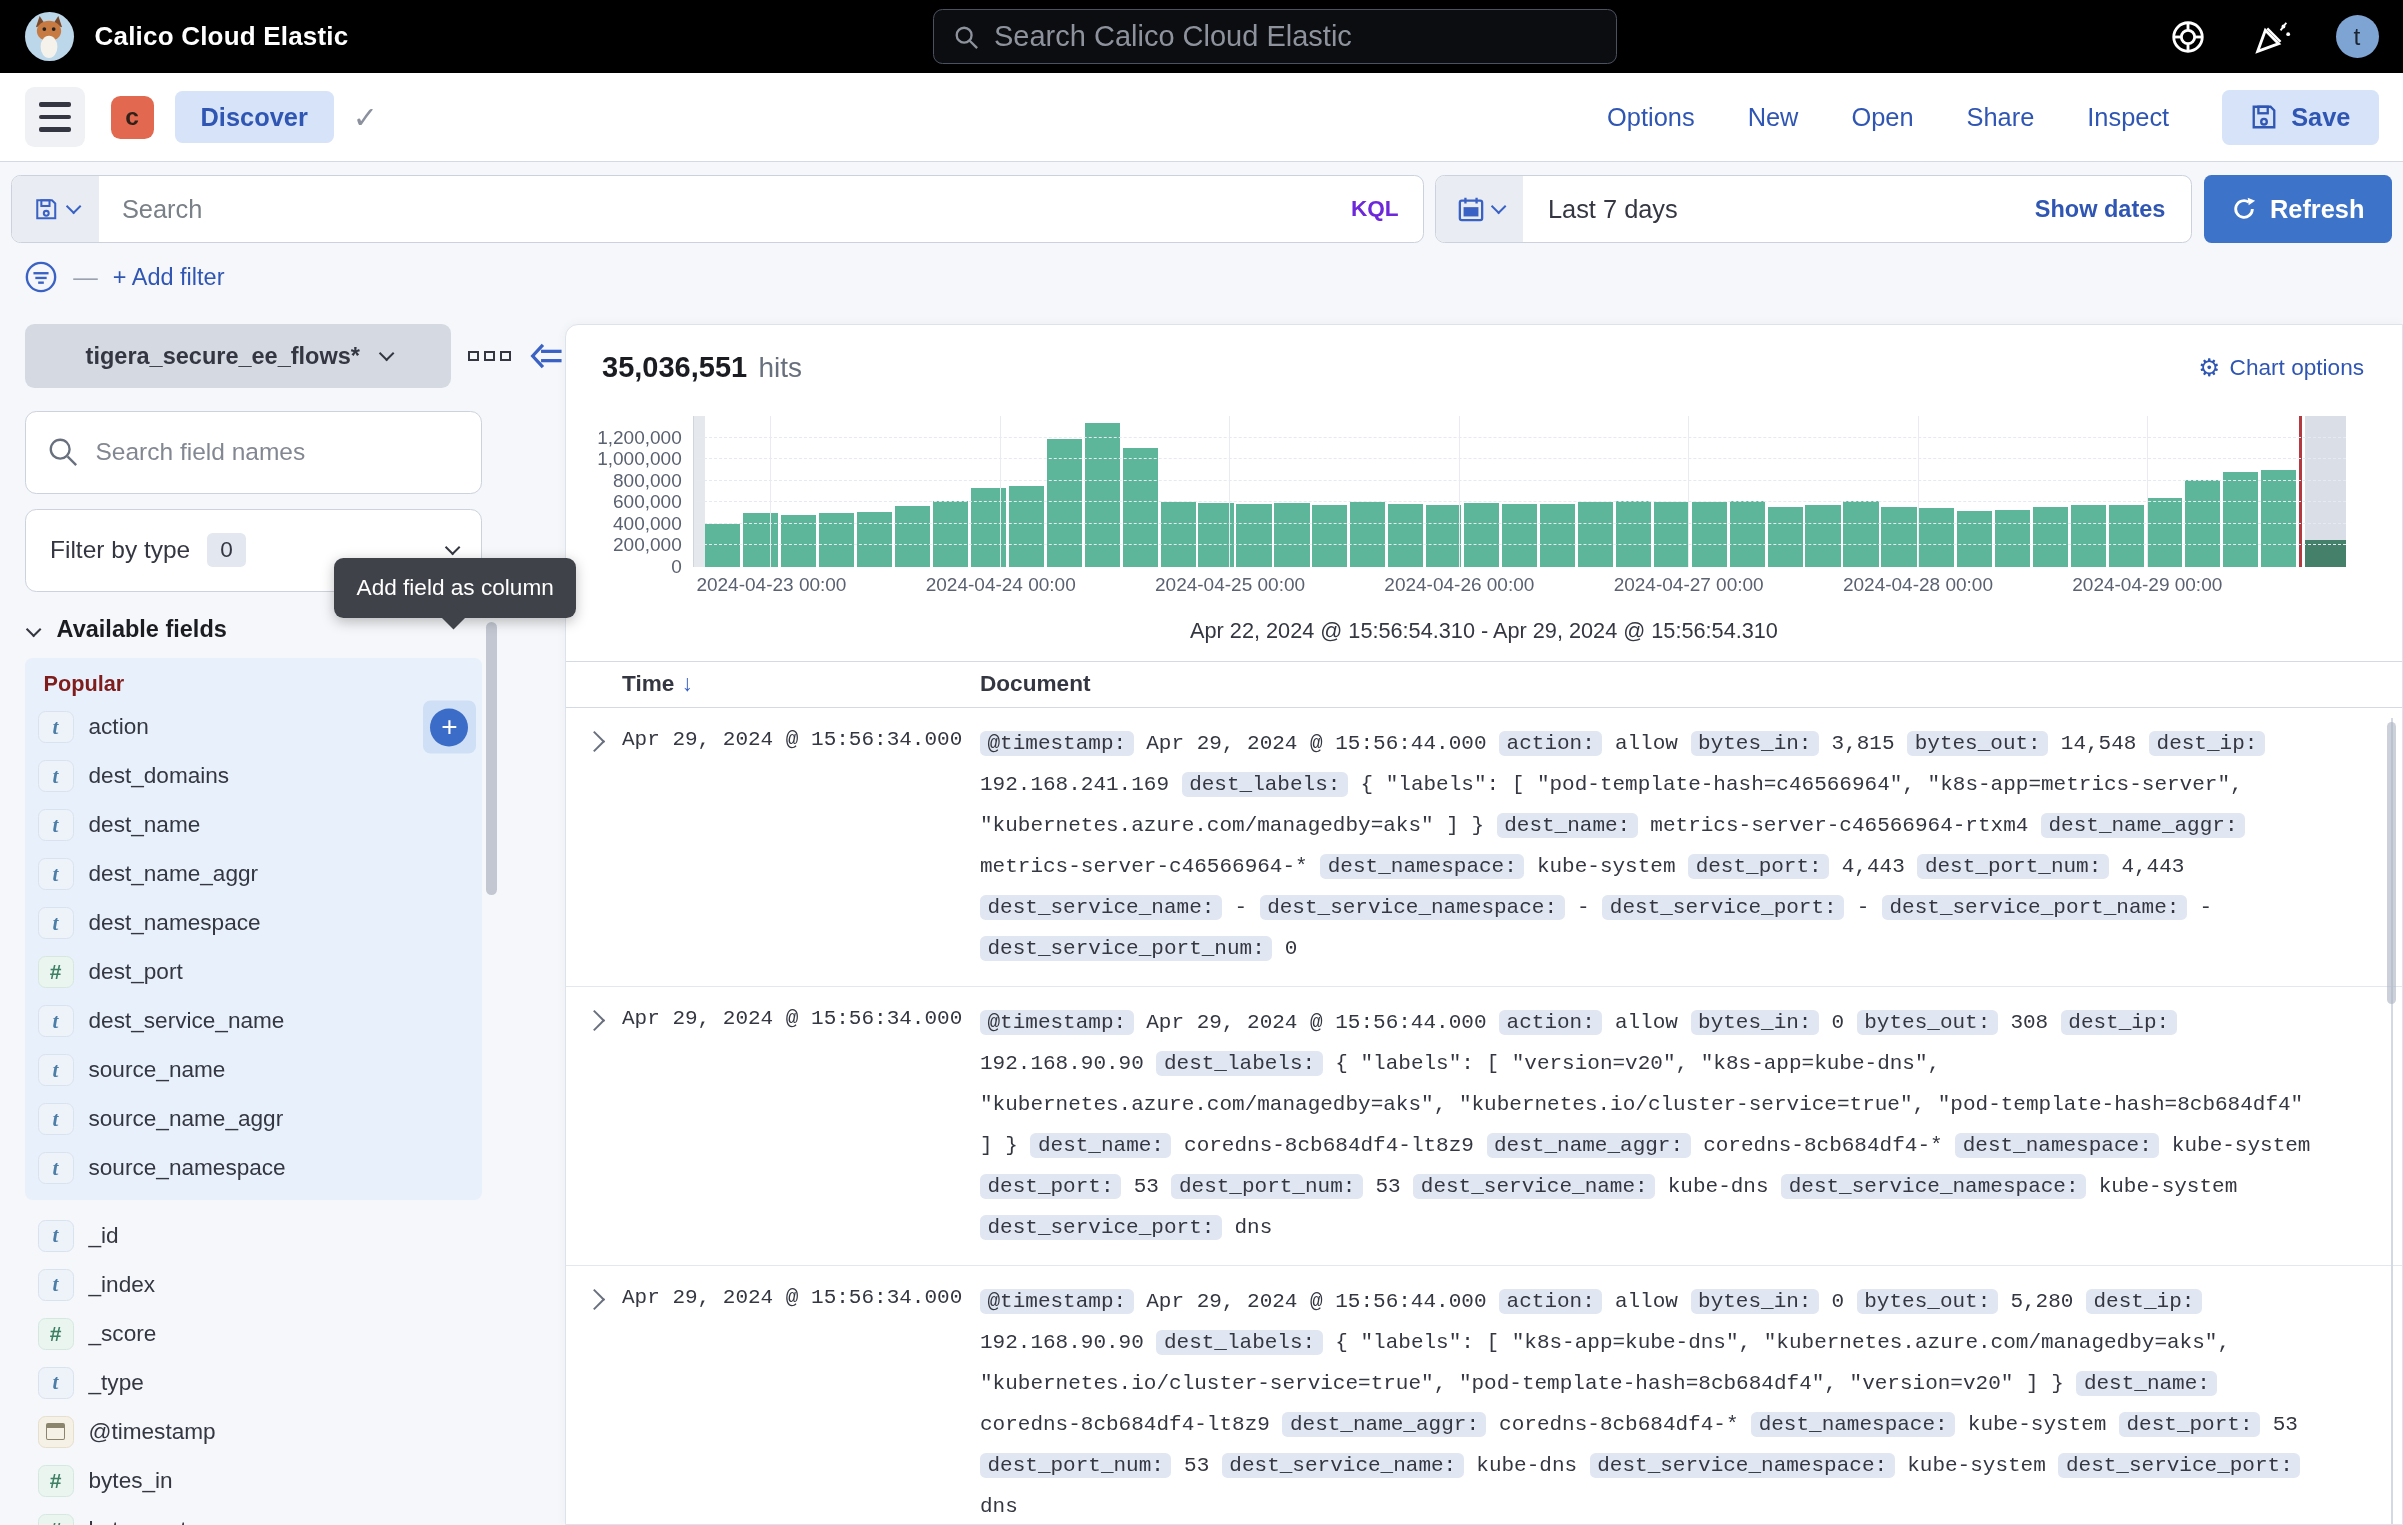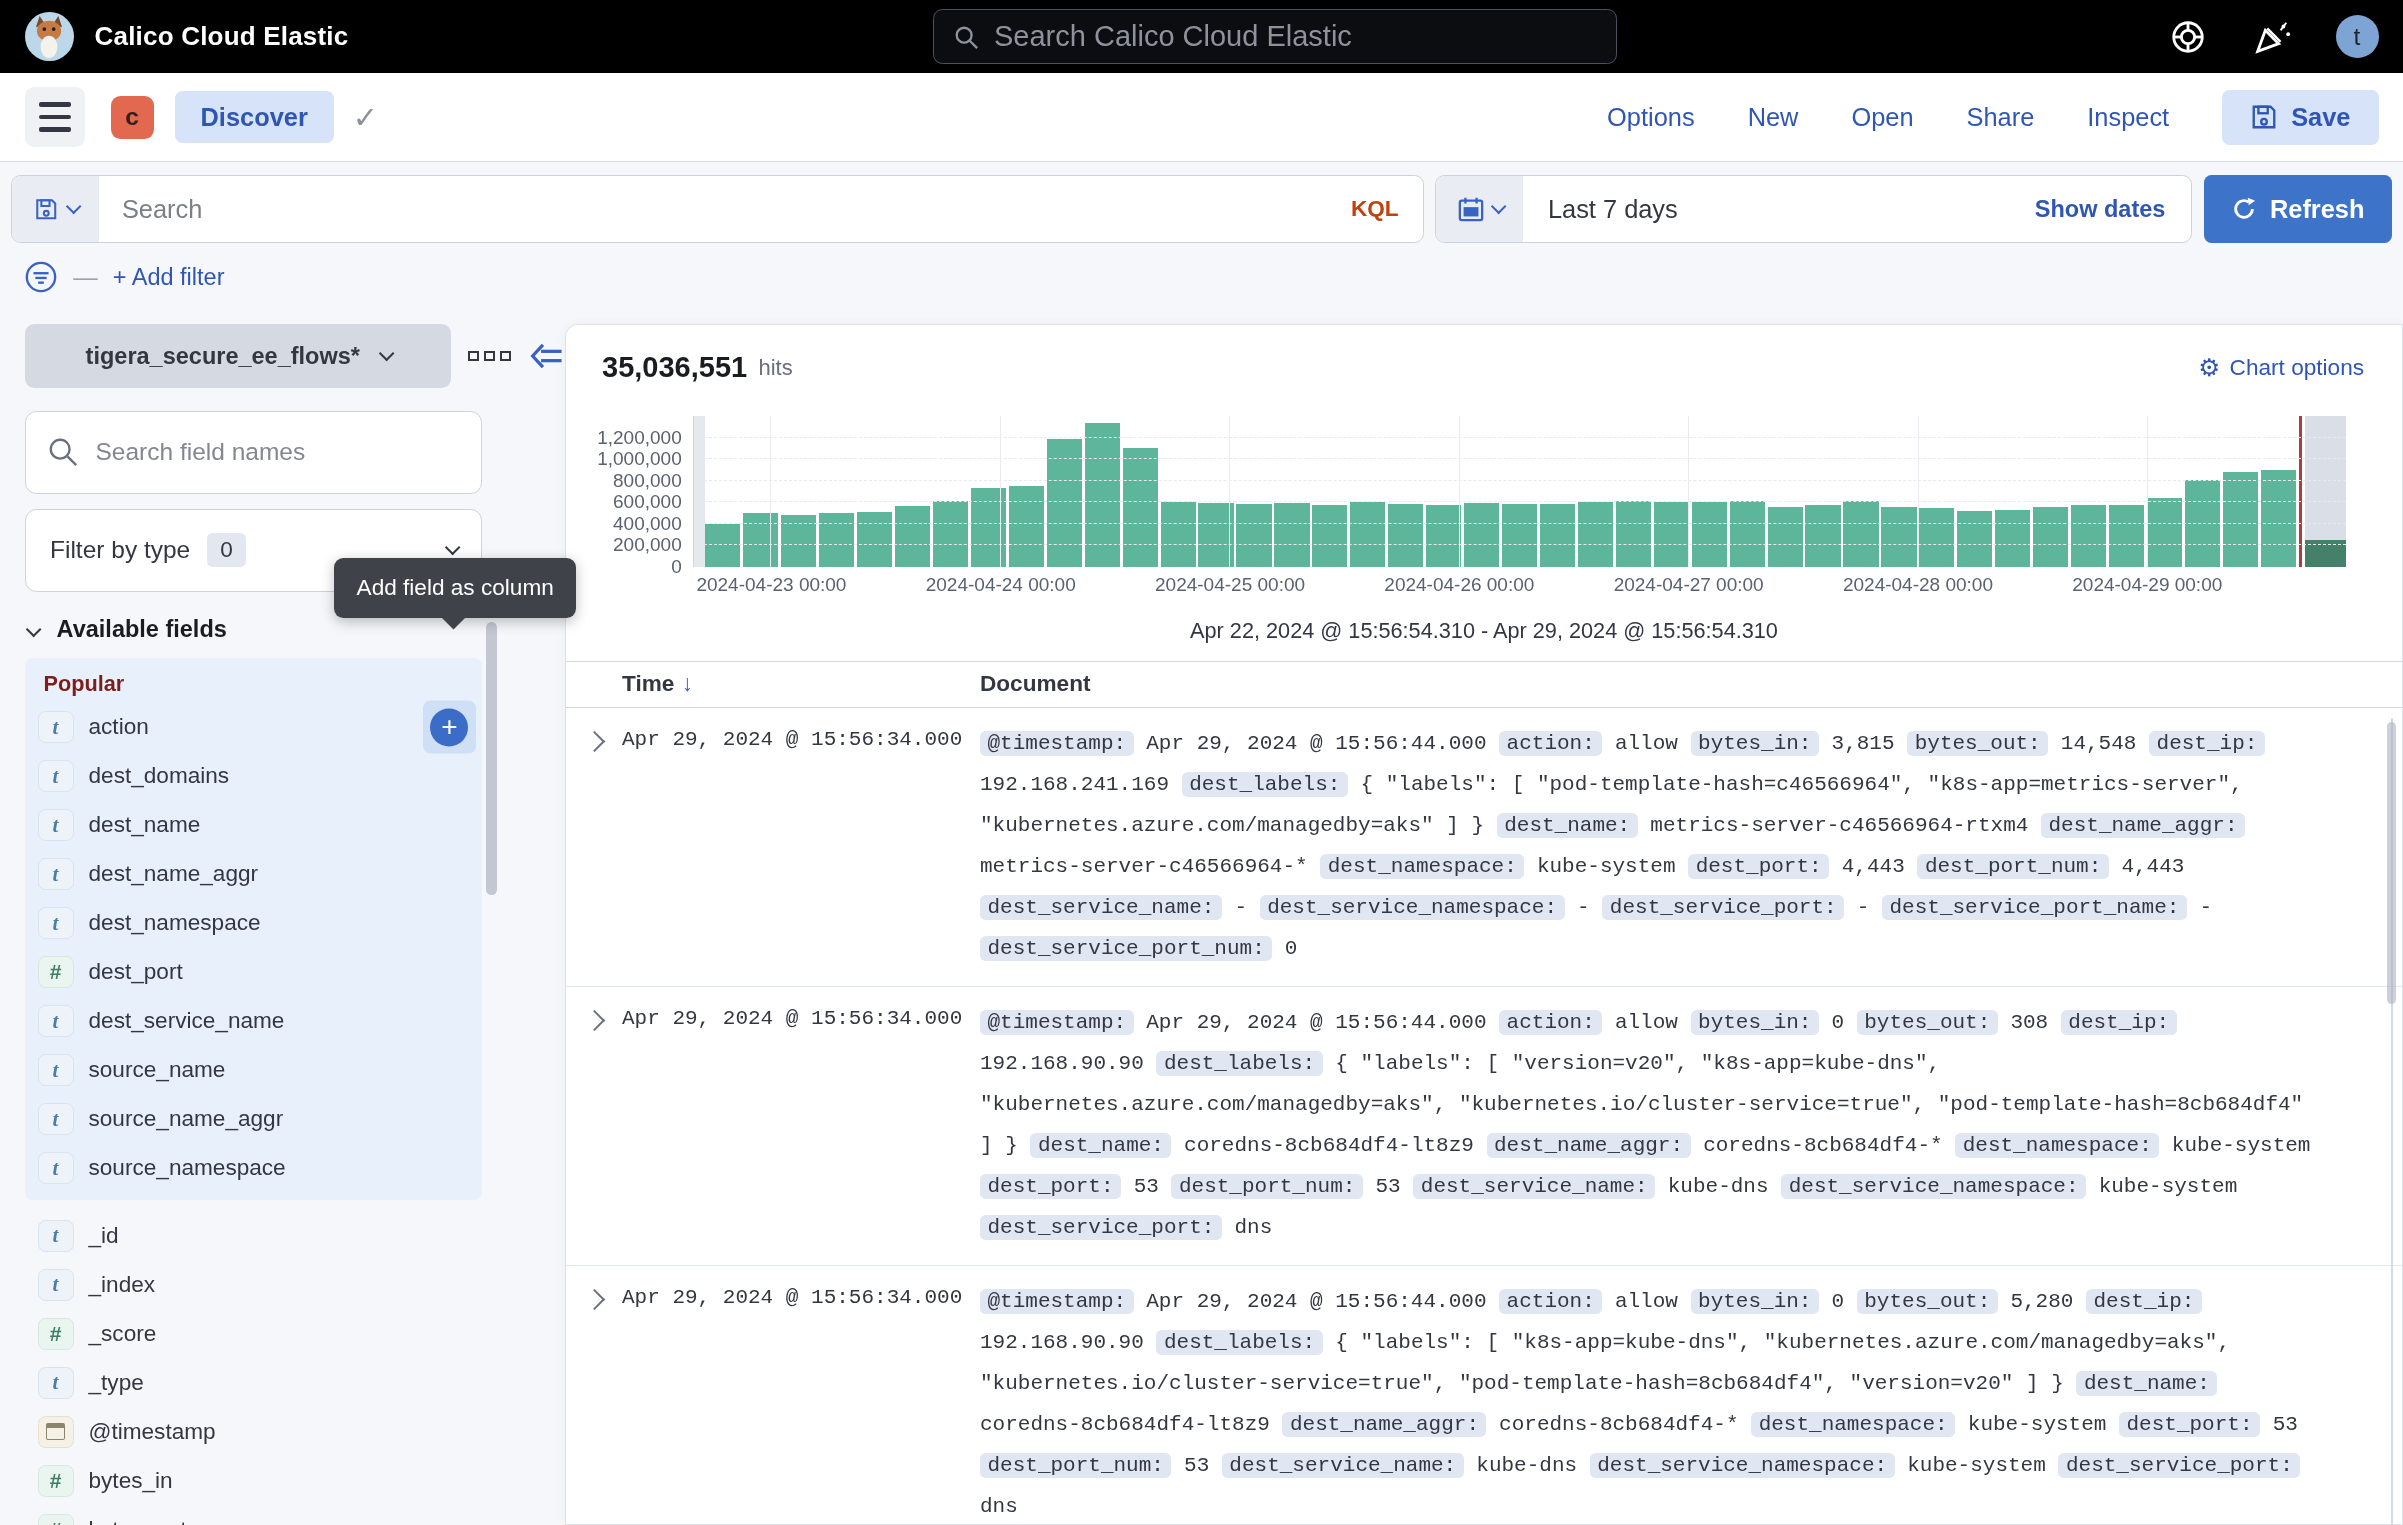--- a/index.html
+++ b/index.html
@@ -30,21 +30,21 @@
   .save-btn { background:#d7e3f8; border-radius:7.5px; padding:13px 28px; display:flex; align-items:center; gap:13px; color:#3056b4; font-size:25.4px; font-weight:bold; }
 
   
   .toolbar-zone { background:#f5f7fa; padding:13px 11.3px 0 11.3px; flex:none; }
   .query-row { display:flex; gap:11.3px; }
   .query-group { flex:1; height:68px; background:#fff; border:0.9px solid #cbd2de; border-radius:9.4px; display:flex; align-items:center; overflow:hidden; }
   .q-addon { width:87px; height:100%; background:#e9edf3; display:flex; align-items:center; justify-content:center; gap:7.5px; flex:none; }
   .chev-dn { width:11.3px; height:11.3px; border-right:2.8px solid #3a62c4; border-bottom:2.8px solid #3a62c4; transform:rotate(45deg) translateY(-2.8px); }
   .chev-dn.dark { border-color:#343741; }
   .q-input { flex:1; color:#7a8087; font-size:25.4px; padding-left:22.6px; }
-  .kql { color:#c2410c; font-weight:bold; font-size:22.6px; padding-right:24.5px; }
+  .kql { color:#6d28d9; font-weight:bold; font-size:22.6px; padding-right:24.5px; }
   .date-group { width:757px; height:68px; background:#fff; border:0.9px solid #cbd2de; border-radius:9.4px; display:flex; align-items:center; overflow:hidden; flex:none; }
   .date-text { font-size:25.4px; color:#343741; padding-left:24.5px; }
   .show-dates { margin-left:auto; color:#3056b4; font-weight:bold; font-size:23.5px; padding-right:26px; }
   .refresh-btn { width:188px; height:68px; background:#3d73c8; border-radius:7.5px; color:#fff; font-size:25.4px; font-weight:bold; display:flex; align-items:center; justify-content:center; gap:13px; flex:none; }
   .filter-row { height:68px; display:flex; align-items:center; gap:15px; padding-left:13px; }
   .dash { color:#9aa2af; font-size:24.5px; }
   .add-filter { color:#3056b4; font-size:23.5px; }
 
   
   .content { flex:1; display:flex; position:relative; overflow:hidden; background:#f5f7fa; }
@@ -71,21 +71,21 @@
   .add-wrap { position:absolute; right:5.6px; top:50%; transform:translateY(-50%); width:53px; height:53px; background:#cfdff5; border-radius:7.5px; display:flex; align-items:center; justify-content:center; }
   .add-circle { width:38px; height:38px; background:#3b6cc8; border-radius:50%; color:#fff; font-size:28px; line-height:36px; text-align:center; }
   .side-scroll { position:absolute; left:486px; top:311px; width:11.3px; height:273px; background:#a6aebc; opacity:.65; border-radius:5.6px; }
   .tooltip { position:absolute; left:334px; top:247px; background:#3f4249; color:#fff; font-size:22.6px; padding:17px 22.6px; border-radius:9.4px; box-shadow:0 3.8px 13px rgba(0,0,0,.25); z-index:30; white-space:nowrap; }
   .tooltip:after { content:""; position:absolute; left:111px; bottom:-7.5px; width:17px; height:17px; background:#3f4249; transform:rotate(45deg); }
 
   
   .main-panel { flex:1; background:#fff; border:0.9px solid #dde3ec; border-radius:13px 0 0 0; margin-top:13px; overflow:hidden; box-shadow:0 0 9.4px rgba(80,90,110,.06); display:flex; flex-direction:column; }
   .hits-row { display:flex; align-items:center; padding:26px 38px 5.6px 36px; }
   .hits-num { font-size:29px; font-weight:bold; color:#1a1c21; }
-  .hits-lbl { font-size:22px; color:#69707d; margin-left:11.3px; }
+  .hits-lbl { font-size:28px; color:#69707d; margin-left:11.3px; }
   .chart-opts { margin-left:auto; color:#3056b4; font-size:22.6px; display:flex; align-items:center; gap:9.4px; }
   .gear { font-size:24.5px; }
 
   .chart-wrap { display:flex; padding:26px 56px 0 28px; }
   .ylabels { width:99px; position:relative; flex:none; height:151px; }
   .ylabels span { position:absolute; right:11.3px; transform:translateY(-50%); font-size:19px; color:#5a6170; white-space:nowrap; }
   .plot { flex:1; height:151px; position:relative; border-left:1.9px solid #cfd6e0; }
   .gridline { position:absolute; left:0; right:0; border-top:1.9px dashed #e6e9ef; }
   .vline { position:absolute; top:0; bottom:0; width:0.9px; background:#e9ebf0; }
   .start-shade { position:absolute; left:0; top:0; bottom:0; width:11.3px; background:#dfe3ea; opacity:.8; }

